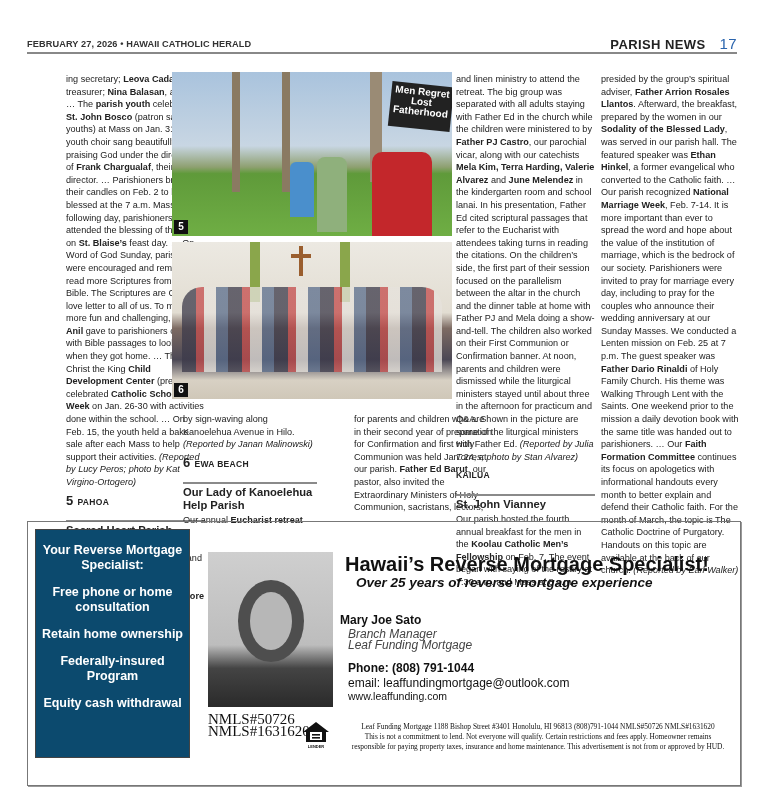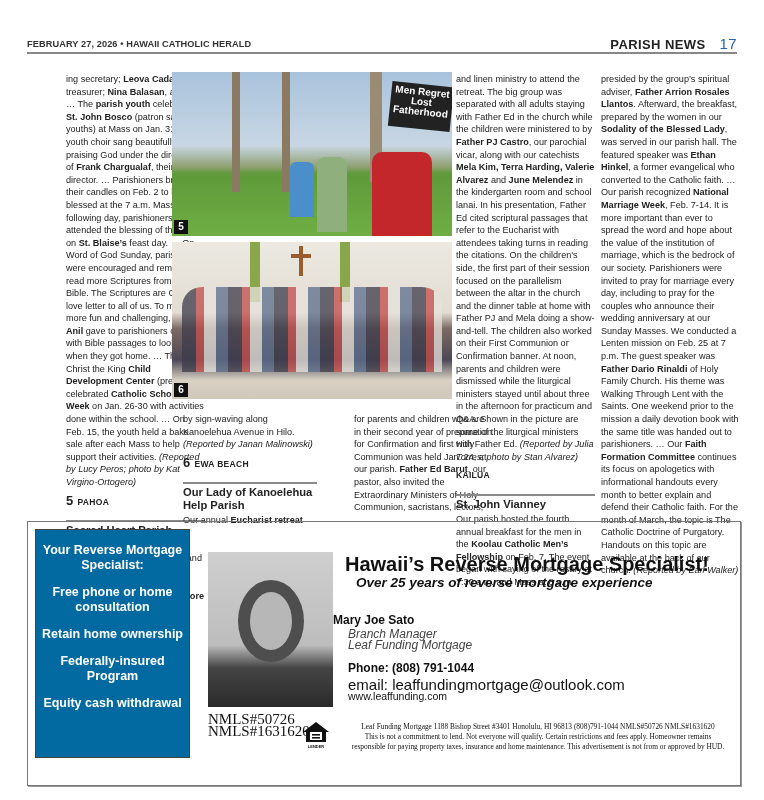--- a/index.html
+++ b/index.html
@@ -19,32 +19,32 @@
   .sec { margin-top:6px; }
   .sec .kicker { font-size:8.5px; font-weight:bold; letter-spacing:0.3px; padding-bottom:12px; border-bottom:2px solid #8a8a8a; }
   .sec .kicker .num { font-size:13px; margin-right:4px; }
   .sec .title { font-size:11.2px; font-weight:bold; line-height:13px; margin:2px 0 2px; }
   .photo { position:absolute; background:#5a7a4a; overflow:hidden; }
   .photo5 { left:172px; top:72px; width:280px; height:164px; background:linear-gradient(180deg,#a9c3dd 0%,#c8d6e3 45%,#8ea070 58%,#5f9a3a 62%,#6fae44 100%); }
   .photo6 { left:172px; top:242px; width:280px; height:157px; background:linear-gradient(180deg,#ece9e2 0%,#e2ddd2 45%,#7d6b63 55%,#4b4855 75%,#d8d1c4 88%,#cfc7b8 100%); }
   .photo .badge { position:absolute; left:2px; bottom:2px; width:14px; height:14px; background:#111; color:#fff; font-size:10px; font-weight:bold; text-align:center; line-height:14px; }
   .sign { position:absolute; background:#222; color:#fff; font-weight:bold; font-size:10px; line-height:10px; text-align:center; transform:rotate(6deg); }
   .ad { position:absolute; left:27px; top:521px; width:712px; height:263px; border:1px solid #777; box-shadow:1px 1px 0 #999; }
-  .ad-left { position:absolute; left:7px; top:7px; width:153px; height:227px; background:#0369a1; border:1px solid #444; color:#fff; font-weight:bold; text-align:center; font-size:12.5px; line-height:15px; }
+  .ad-left { position:absolute; left:7px; top:7px; width:153px; height:227px; background:#0c4a6e; border:1px solid #444; color:#fff; font-weight:bold; text-align:center; font-size:12.5px; line-height:15px; }
   .ad-left p { margin:12px 4px 0; }
   .ad-photo { position:absolute; left:180px; top:30px; width:125px; height:155px; background:linear-gradient(180deg,#cfcfcf 0%,#bdbdbd 60%,#444 75%,#2a2a2a 100%); }
   .ad-photo .face { position:absolute; left:42px; top:40px; width:42px; height:58px; border-radius:50%; background:#b7b7b7; box-shadow:0 0 0 12px #4e4e4e; }
   .ad-nmls { position:absolute; left:180px; top:191px; font-family:"Liberation Serif", serif; font-size:15px; line-height:12px; color:#111; }
   .eho { position:absolute; left:274px; top:198px; width:28px; height:30px; }
   .ad-head { position:absolute; left:317px; top:31px; font-size:20px; font-weight:bold; color:#111; }
   .ad-sub { position:absolute; left:328px; top:53px; font-size:13.5px; font-weight:bold; font-style:italic; color:#111; }
-  .ad-name { position:absolute; left:305px; top:91px; font-size:12px; font-weight:bold; color:#111;text-align:right; }
+  .ad-name { position:absolute; left:312px; top:91px; font-size:12px; font-weight:bold; color:#111;text-align:right; }
   .ad-role { position:absolute; left:320px; top:107px; font-size:12px; font-style:italic; color:#444; line-height:11px; }
   .ad-phone { position:absolute; left:320px; top:139px; font-size:12px; font-weight:bold; color:#111; }
-  .ad-email { position:absolute; left:320px; top:154px; font-size:15px; color:#111; }
+  .ad-email { position:absolute; left:320px; top:154px; font-size:12px; color:#111; }
   .ad-web { position:absolute; left:320px; top:168px; font-size:10.5px; color:#111; }
   .ad-fine { position:absolute; left:320px; top:200px; width:380px; font-family:"Liberation Serif", serif; font-size:7.4px; line-height:10px; color:#111;text-align:center; }
 </style>
 </head>
 <body>
 
 <div class="header-left">FEBRUARY 27, 2026 • HAWAII CATHOLIC HERALD</div>
 <div class="header-right"><span>PARISH NEWS</span><span class="pg">17</span></div>
 <div class="header-rule"></div>
 

